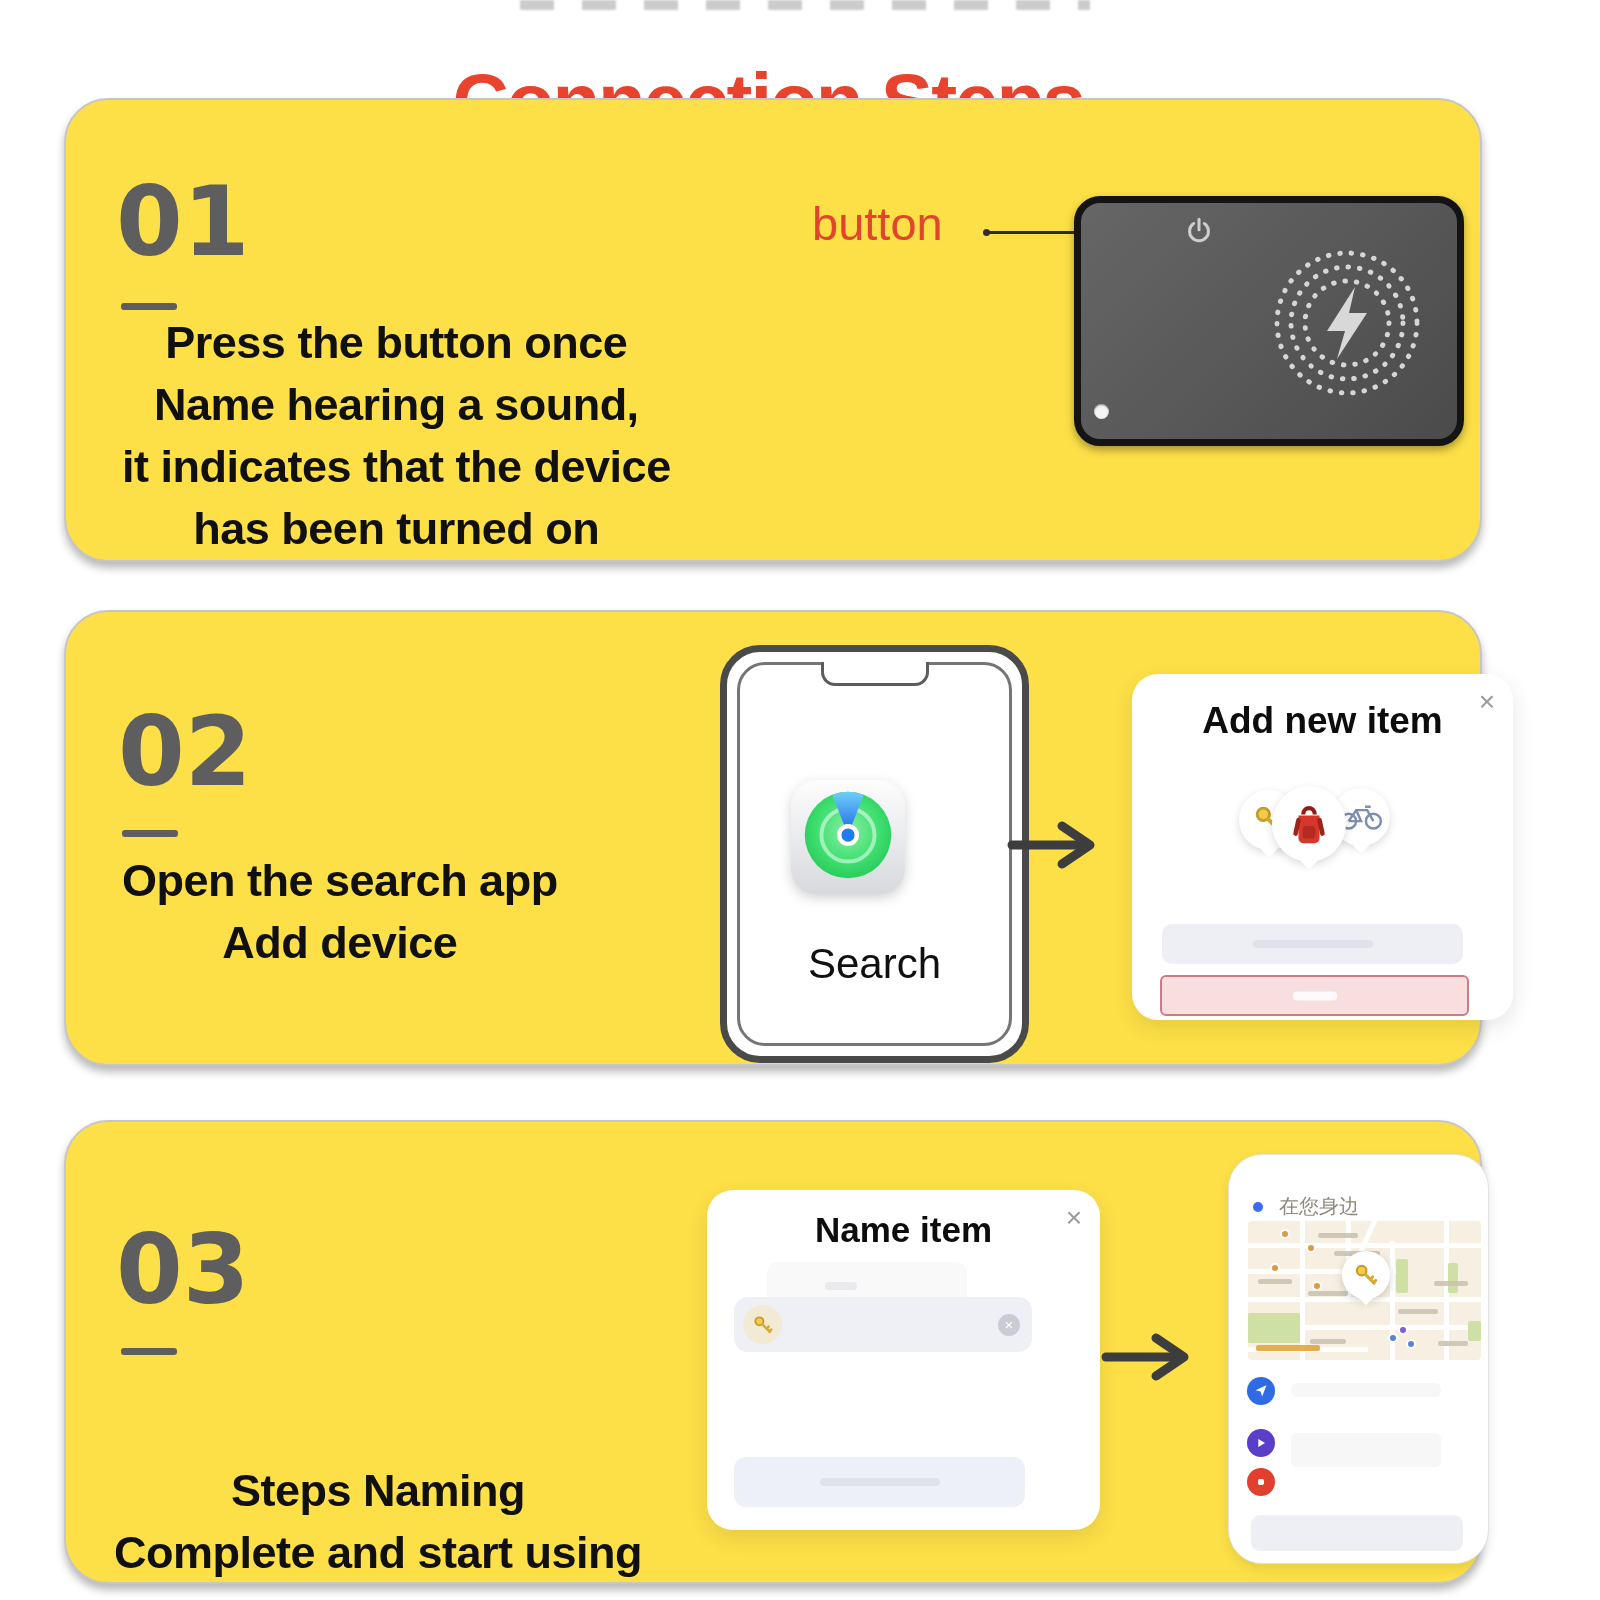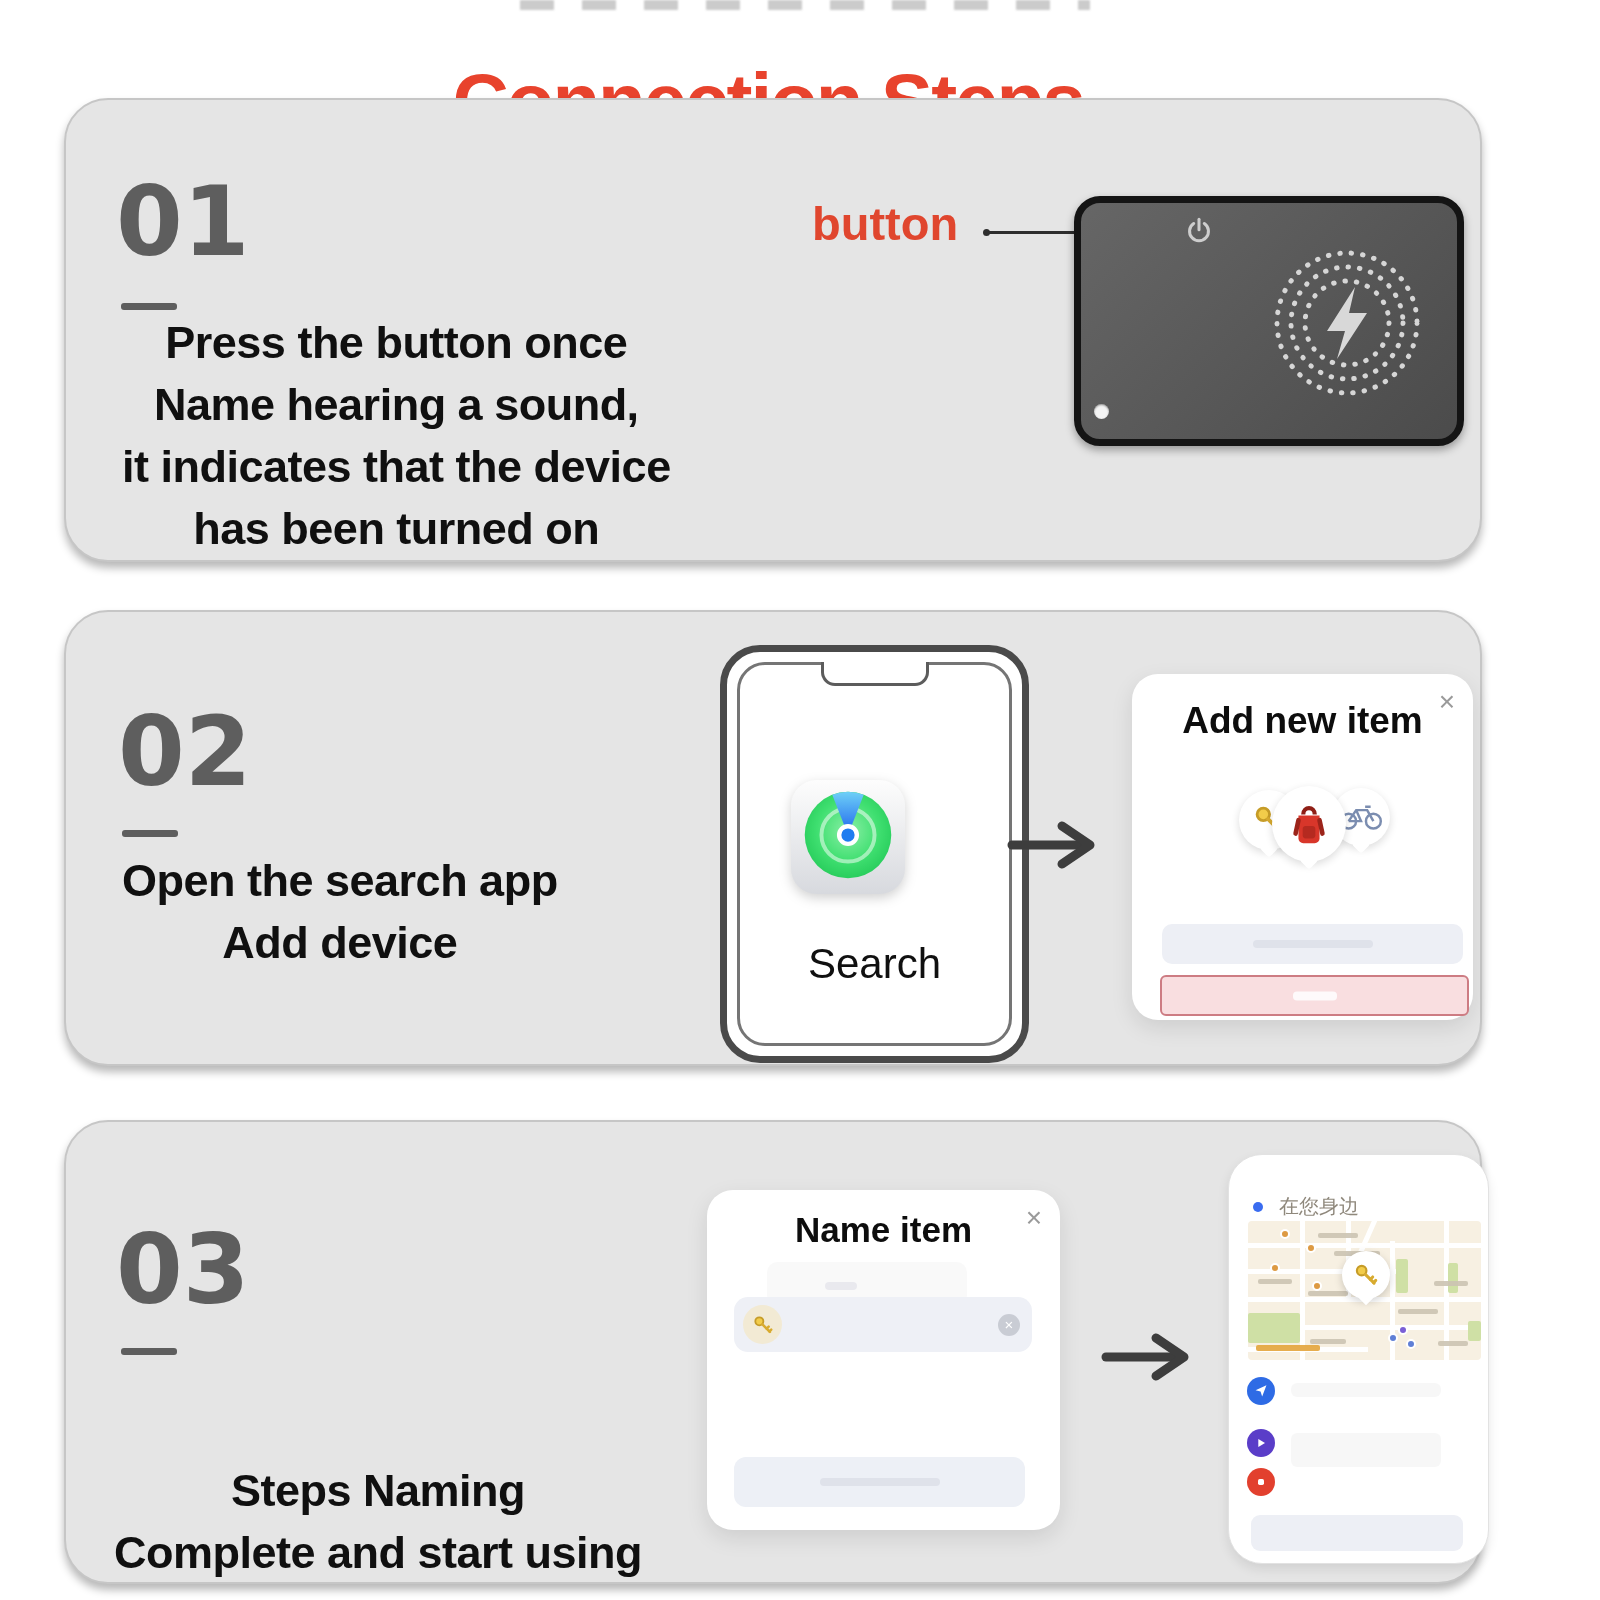--- a/index.html
+++ b/index.html
@@ -7,34 +7,34 @@
        font-family:"Liberation Sans",sans-serif;overflow:hidden;}
 
   
   .top-remnant{position:absolute;left:520px;top:0;width:570px;height:10px;opacity:.45;
     background:repeating-linear-gradient(90deg,#8d8d8d 0 34px,transparent 34px 62px);
     filter:blur(1px);}
   .title{position:absolute;left:0;top:10px;width:1536px;text-align:center;
     font-size:78px;font-weight:bold;letter-spacing:-2px;color:#e8432d;line-height:1;}
 
   
-  .panel{position:absolute;left:64px;width:1414px;background:#e5e5e5;
+  .panel{position:absolute;left:64px;width:1414px;background:#fde047;
     border:2px solid #c6c6c6;border-radius:44px;box-shadow:0 6px 8px rgba(0,0,0,.28);}
   .panel1{top:98px;height:460px;}
   .panel2{top:610px;height:452px;}
   .panel3{top:1120px;height:460px;}
 
   .step-num{position:absolute;font-family:"DejaVu Sans",sans-serif;
     font-size:96px;line-height:1;font-weight:bold;color:#5e5e5e;}
   .step-dash{position:absolute;width:56px;height:7px;background:#5e5e5e;border-radius:3px;}
   .step-lines{position:absolute;font-weight:bold;font-size:45px;line-height:62px;
     color:#101010;letter-spacing:-.5px;white-space:nowrap;text-align:center;}
 
   
-  .callout-label{position:absolute;left:746px;top:96px;font-size:47px;font-weight:bold;color:#e0462e;}
+  .callout-label{position:absolute;left:746px;top:96px;font-size:47px;font-weight:normal;color:#e0462e;}
   .callout-line{position:absolute;left:921px;top:131px;width:232px;height:3px;background:#2e2e2e;}
   .callout-line::before{content:"";position:absolute;left:-4px;top:-2px;width:7px;height:7px;
     border-radius:50%;background:#2e2e2e;}
   .tracker-card{position:absolute;left:1008px;top:96px;width:376px;height:236px;
     background:linear-gradient(135deg,#666666,#4b4b4b);border:7px solid #141414;
     border-radius:26px;box-shadow:0 4px 8px rgba(0,0,0,.35);}
   .power-ic{position:absolute;left:104px;top:14px;}
   .coil{position:absolute;left:186px;top:40px;}
   .hole{position:absolute;left:13px;top:201px;width:15px;height:15px;border-radius:50%;
     background:#f4f4f4;box-shadow:inset 0 1px 2px rgba(0,0,0,.4);}
@@ -49,21 +49,21 @@
   .findmy{position:absolute;left:62px;top:126px;width:118px;height:118px;
     filter:drop-shadow(0 4px 6px rgba(0,0,0,.18));}
   .search-label{position:absolute;left:0;top:288px;width:100%;text-align:center;
     font-size:42px;color:#101010;}
 
   .arrow{position:absolute;}
   .arrow2{left:940px;top:205px;}
   .arrow3{left:1034px;top:207px;}
 
   .dialog{position:absolute;background:#fff;border-radius:26px;
-    box-shadow:0 8px 22px rgba(0,0,0,.10);}
+    box-shadow:0 8px 22px rgba(0,0,0,.10);padding-left:40px;}
   .add-item{left:1066px;top:62px;width:341px;height:346px;}
   .dlg-title{position:absolute;left:0;top:26px;width:100%;text-align:center;
     font-size:37px;font-weight:bold;color:#0d0d0d;}
   .dlg-close{position:absolute;right:18px;top:12px;font-size:28px;color:#9a9a9a;cursor:default;}
   .bubble{position:absolute;background:#fff;border-radius:50%;
     box-shadow:0 3px 9px rgba(0,0,0,.14);display:flex;align-items:center;justify-content:center;}
   .bubble::after{content:"";position:absolute;bottom:-5px;left:50%;
     transform:translateX(-50%) rotate(45deg);width:13px;height:13px;background:#fff;border-radius:3px;}
   .bub-key{left:107px;top:116px;width:60px;height:60px;z-index:1;}
   .bub-pack{left:140px;top:112px;width:74px;height:76px;z-index:2;}

